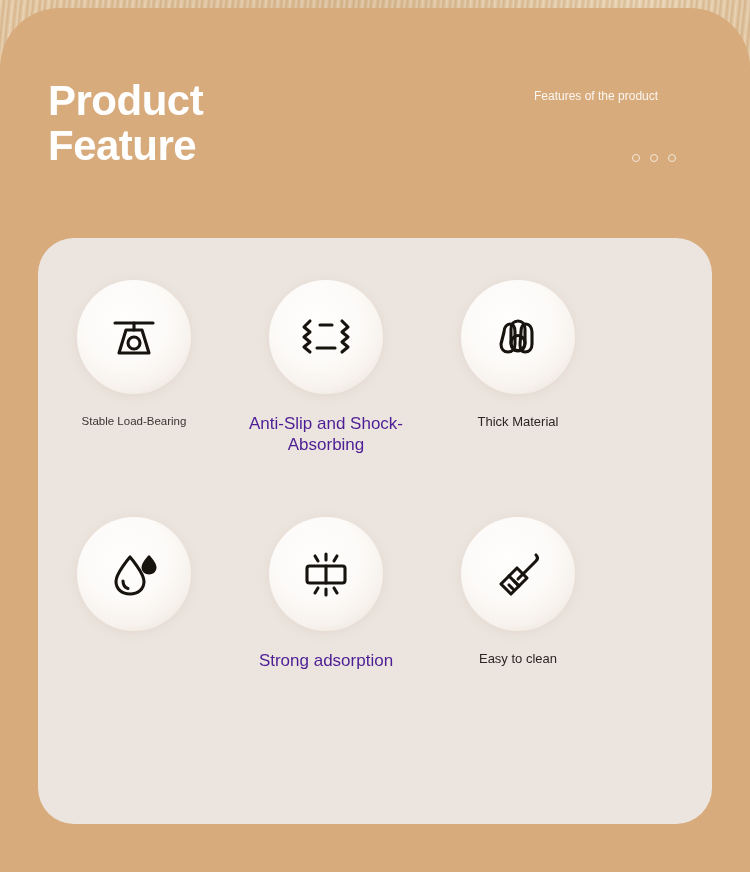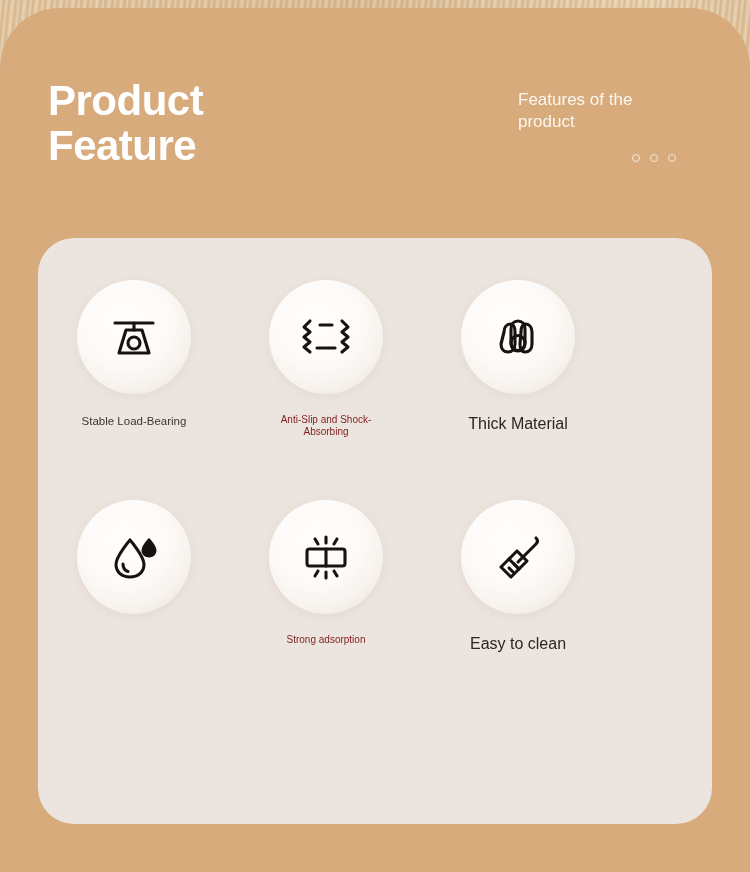--- a/index.html
+++ b/index.html
@@ -51,25 +51,25 @@
     top: 78px;
     color: #ffffff;
     font-size: 42px;
     font-weight: bold;
     line-height: 1.08;
     letter-spacing: -0.5px;
     white-space: pre-line;
   }
   .header-sub {
     position: absolute;
-    left: 518px;
+    left: 534px;
     top: 89px;
     width: 130px;
     color: #fbf6ef;
-    font-size: 17px;
+    font-size: 12px;
     line-height: 1.3;
   }
   .dots {
     position: absolute;
     left: 632px;
     top: 154px;
     display: flex;
     gap: 10px;
     align-items: center;
   }
@@ -130,22 +130,22 @@
   }
 
   .caption {
     margin-top: 20px;
     text-align: center;
     color: #2e2a28;
     line-height: 1.22;
     white-space: pre-line;
   }
   .cap-sm { font-size: 11.5px; color: #3a3532; }
-  .cap-md { font-size: 10px;  color: #7f1d1d; }
-  .cap-lg { font-size: 16px; color: #2a2624; }
+  .cap-md { font-size: 17px;  color: #4c1d95; }
+  .cap-lg { font-size: 13px; color: #2a2624; }
 </style>
 </head>
 <body>
 
 <div class="page">
 
   <div class="panel"></div>
 
   <div class="header-title">Product
 Feature</div>

